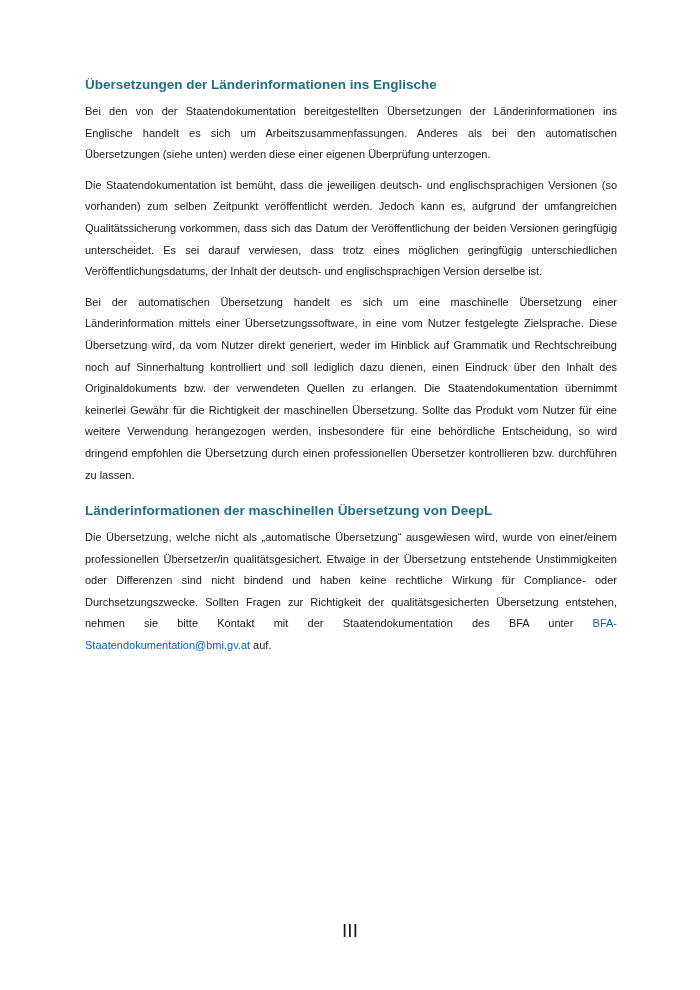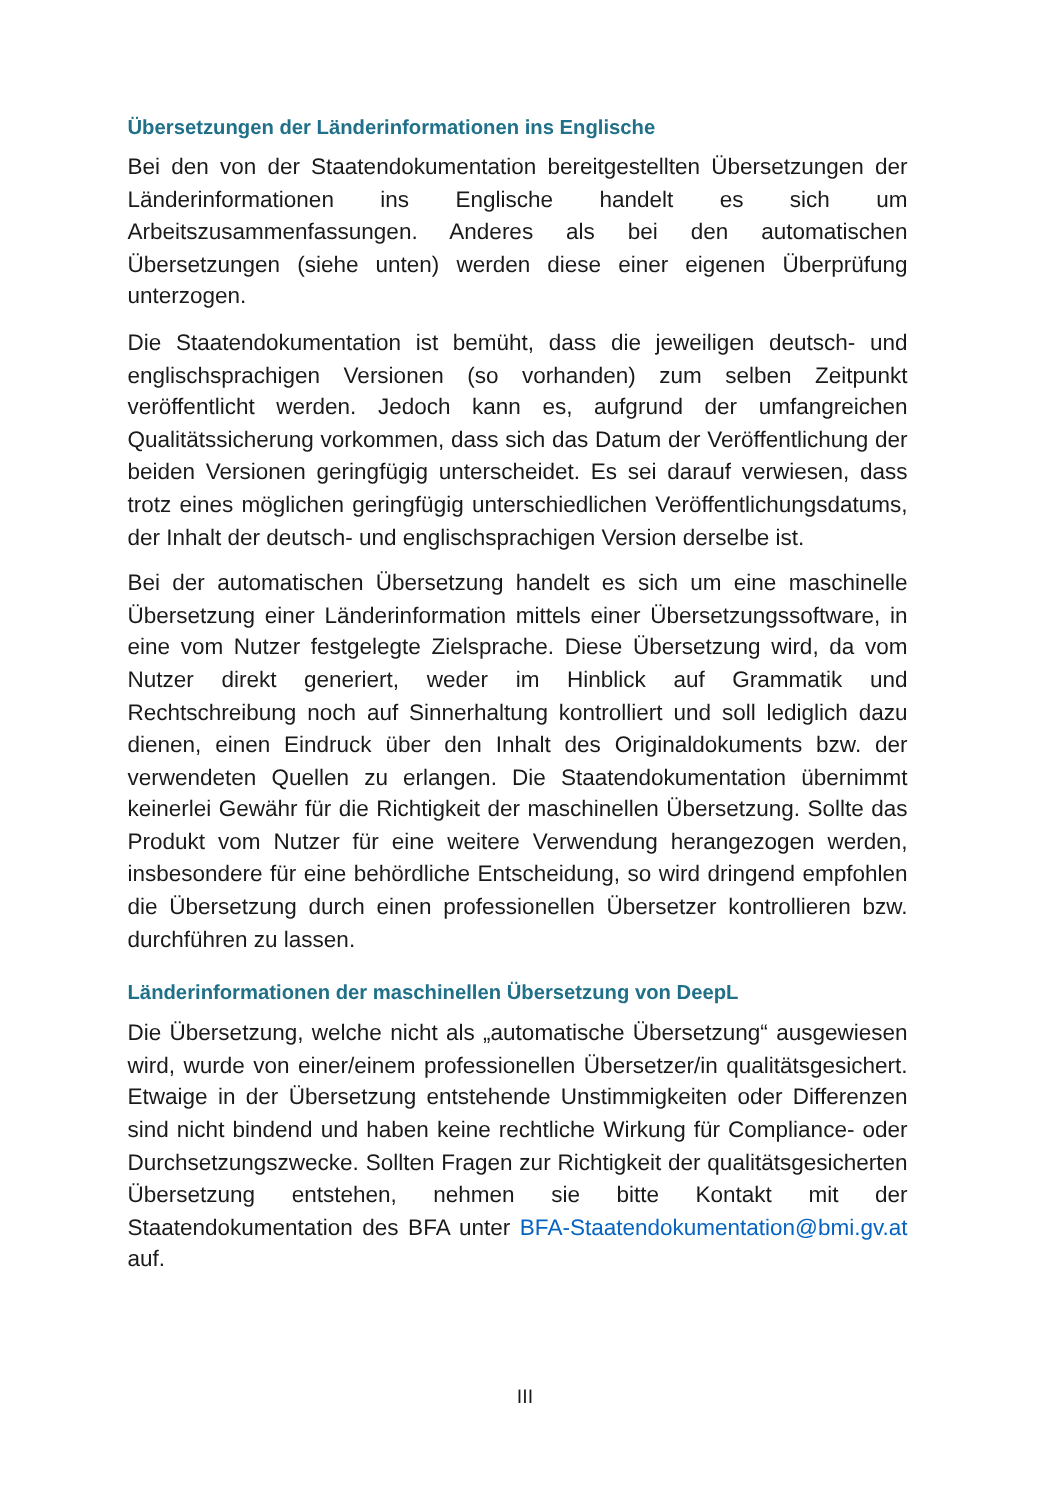--- a/index.html
+++ b/index.html
@@ -27,36 +27,36 @@
     font-size: 13.5px;
     font-weight: bold;
     color: var(--color-heading, #1f7088);
     margin: 14px 0 6px 0;
     line-height: 21px;
   }
   section:first-child h2.section-heading {
     margin-top: 0;
   }
   p.body-paragraph {
-    font-size: 15px;
+    font-size: 11px;
     line-height: 21.6px;
     text-align: justify;
-    margin: 0 12px 9px 0;
+    margin: 0 0 9px 0;
   }
   a.email-link {
     color: var(--color-link, #0563c1);
     text-decoration: none;
   }
   .footer {
     position: absolute;
     left: 0;
     right: 0;
     top: 923px;
     text-align: center;
-    font-size: 13px;
+    font-size: 19px;
     line-height: 16px;
     color: var(--color-body, #1a1a1a);
   }
 </style>
 </head>
 <body>
 
 <div class="page">
   <main class="content">
 

